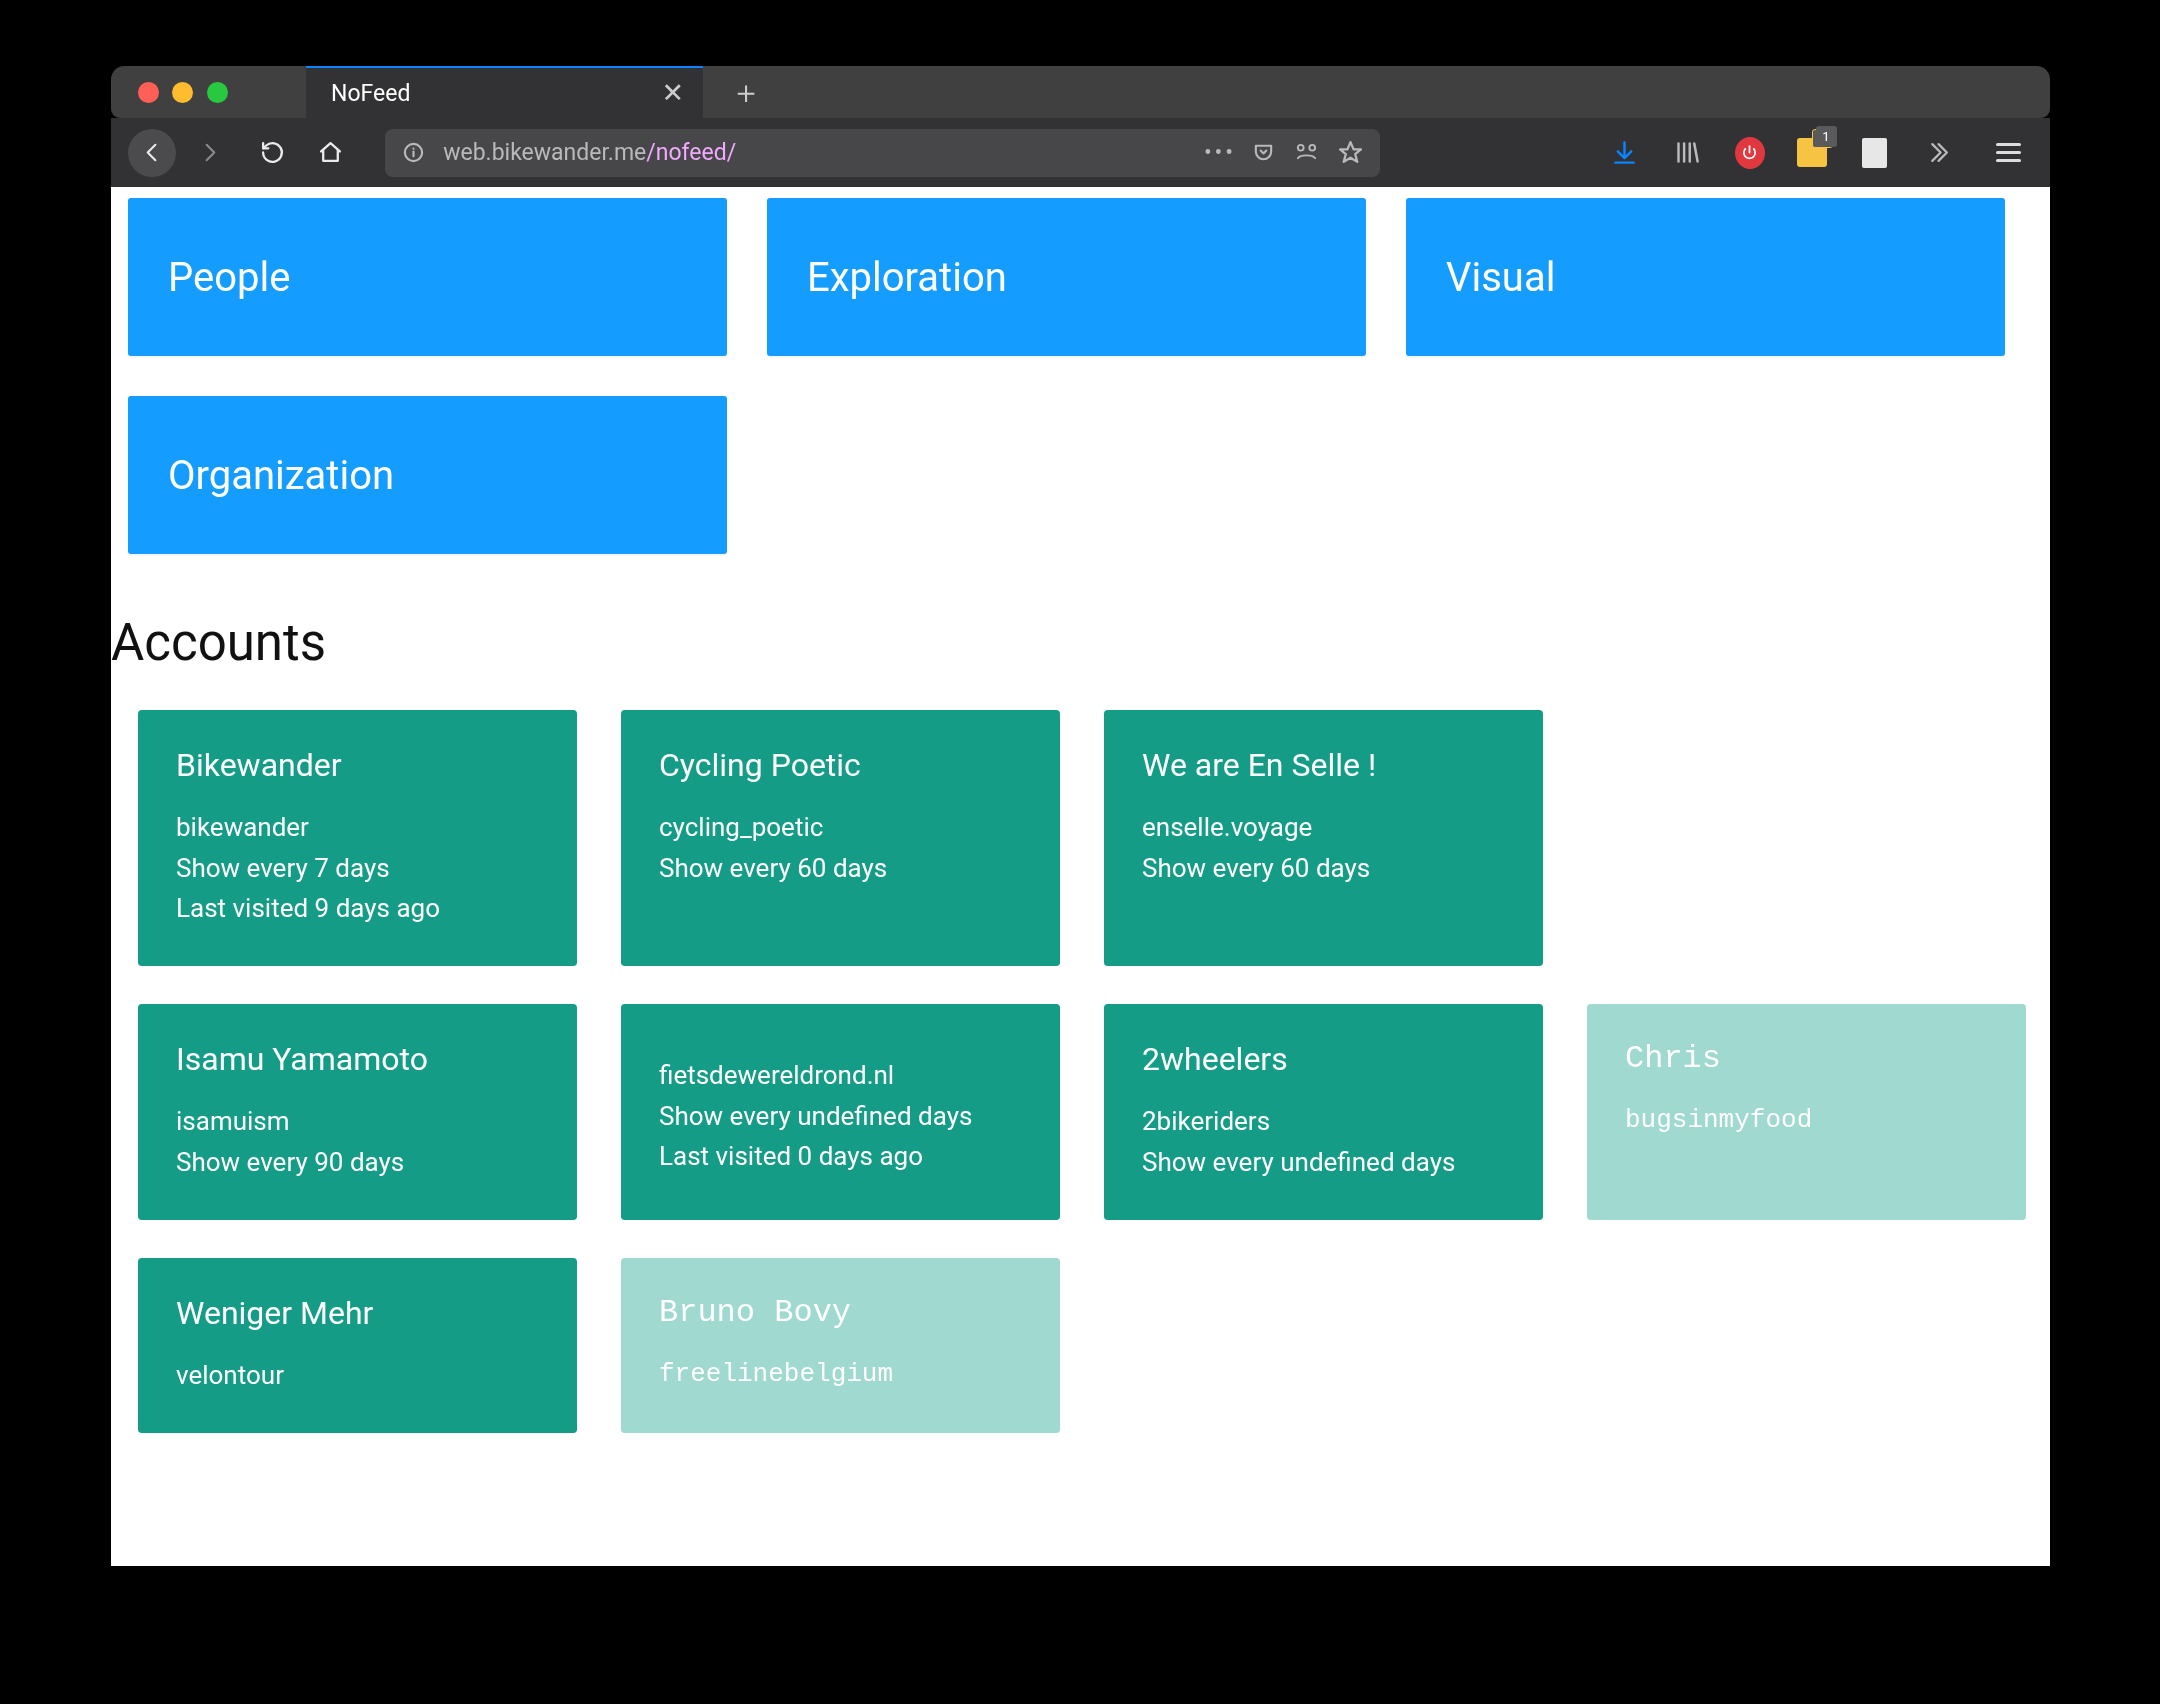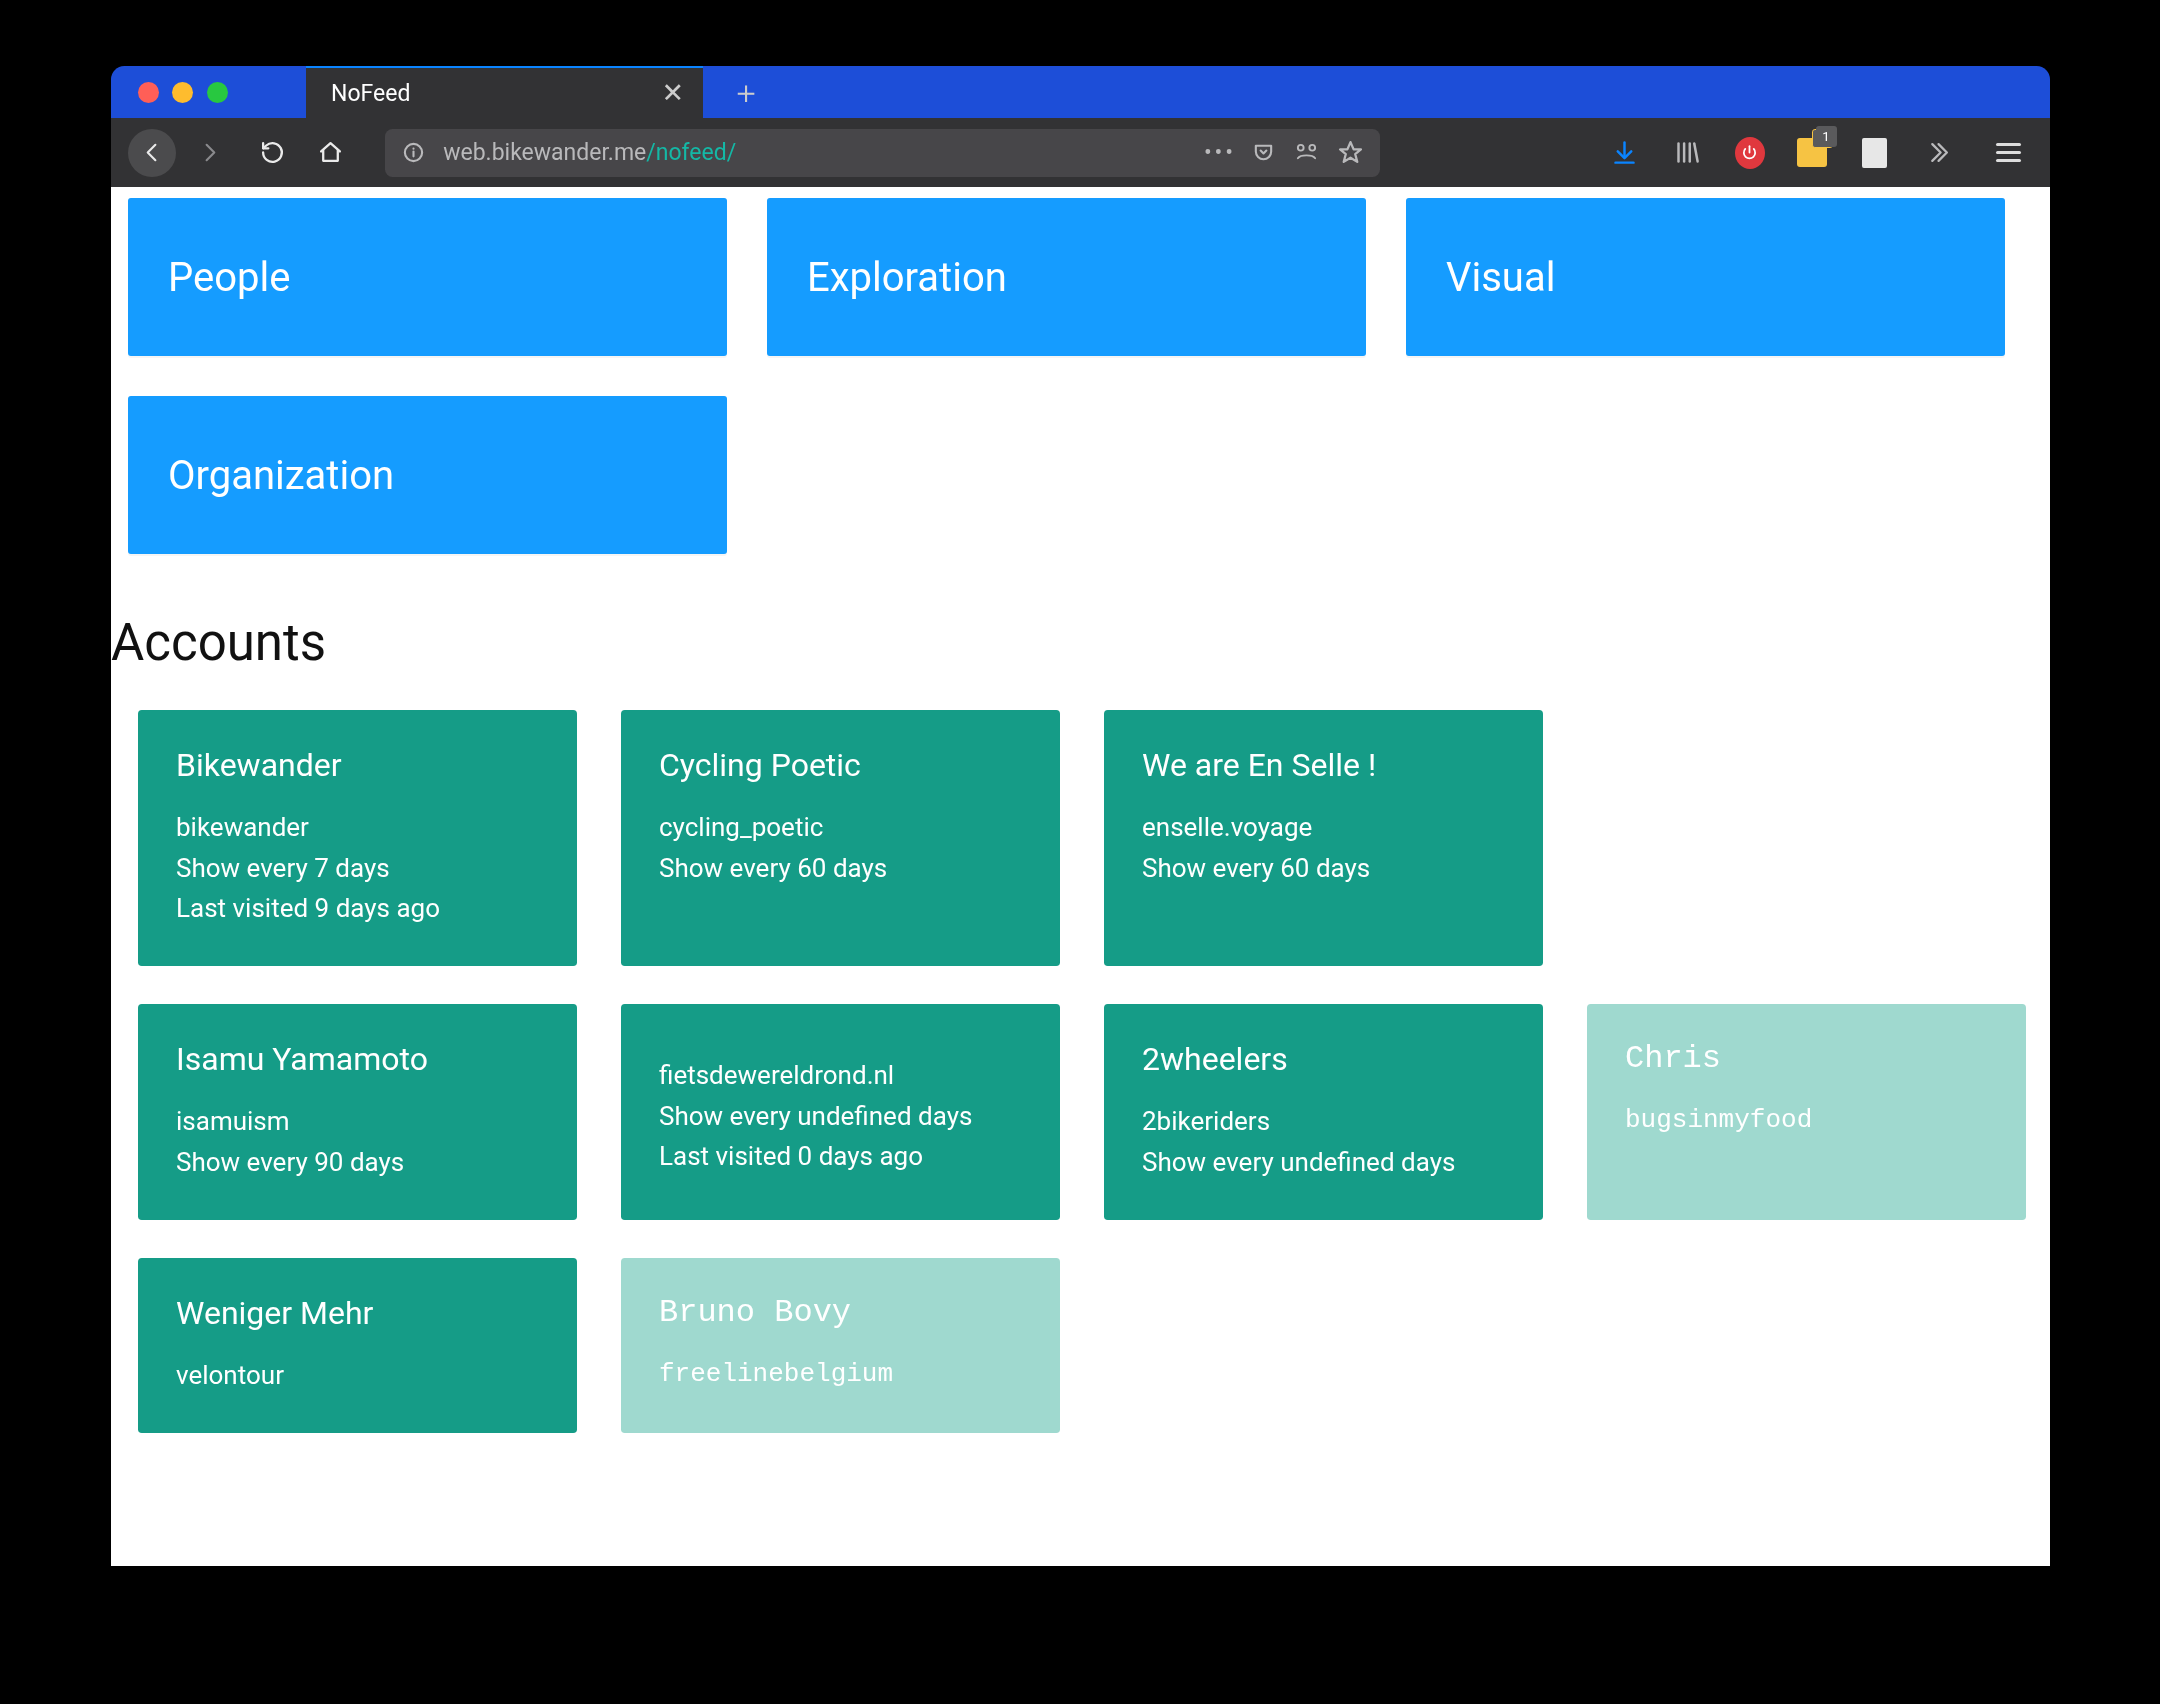--- a/index.html
+++ b/index.html
@@ -1,37 +1,37 @@
 <!DOCTYPE html>
 <html style="font-size:15px"><head>
 <meta charset="utf-8">
 <style>
   html,body{margin:0;padding:0;background:#000;font-family:-apple-system,BlinkMacSystemFont,"Segoe UI",Roboto,Helvetica,Arial,sans-serif;}
   .desktop{width:2161px;height:1704px;background:#000;position:relative;}
   .window{position:absolute;left:111px;top:66px;width:1939px;height:1501px;border-radius:13.3px 13.3px 0 0;overflow:hidden;box-shadow:0 28.5px 76px rgba(0,0,0,.6);}
   
-  .titlebar{height:52px;background:#1d4ed8;display:flex;align-items:center;position:relative;}
+  .titlebar{height:52px;background:#404040;display:flex;align-items:center;position:relative;border-radius:9px;}
   .traffic{display:flex;gap:13.3px;padding-left:27px;}
   .tl{width:21px;height:21px;border-radius:50%;}
   .tl.r{background:#ff5f57;}
   .tl.y{background:#febc2e;}
   .tl.g{background:#28c840;}
   .tab{position:absolute;left:195px;top:0;width:397px;height:52px;background:#323234;display:flex;align-items:center;justify-content:space-between;padding:0 19px 0 25px;box-sizing:border-box;color:#fff;border-top:2.9px solid #0a84ff;}
   .tab-title{font-size:23px;font-weight:400;}
   .x{color:#ccc;font-size:27px;line-height:1;}
   .plus{position:absolute;left:618px;top:9.5px;width:34px;height:34px;color:#ccc;display:flex;align-items:center;justify-content:center;font-size:32px;}
   
   .toolbar{height:69px;background:#323234;display:flex;align-items:center;padding:0 17px;gap:9.5px;}
   .nav-btn{width:48px;height:48px;border-radius:50%;display:flex;align-items:center;justify-content:center;color:#eaeaea;}
   .nav-back-wrap{background:#4b4b4d;}
   .icon{fill:none;stroke:currentColor;stroke-width:2.2;stroke-linecap:round;stroke-linejoin:round;}
   .toolbar .dim{color:#8a8a8d;}
   .urlbar{margin-left:21px;width:965px;height:48px;background:#474649;border-radius:7.6px;display:flex;align-items:center;padding:0 15px;gap:15px;color:#b9b9bb;font-size:23px;}
   .url-text{flex:1;white-space:nowrap;}
-  .url-path{color:#14b8a6;text-align:center;}
+  .url-path{color:#f0abfc;text-align:center;}
   .ricon{width:28.5px;height:28.5px;display:flex;align-items:center;justify-content:center;color:#b9b9bb;}
   .spacer{flex:1;}
   .t-icon{width:30px;height:30px;display:flex;align-items:center;justify-content:center;color:#b9b9bb;margin-left:23px;}
   .dl{color:#0a84ff;}
   .red-circle{width:32px;height:32px;border-radius:50%;background:#e0383e;display:flex;align-items:center;justify-content:center;}
   .folder{width:32px;height:28.5px;background:#f6c343;border-radius:2.9px;position:relative;}
   .folder::before{content:"";position:absolute;right:-5.7px;top:-9.5px;width:19px;height:17px;background:#5a5a5c;border:1px solid #f6c343;border-radius:2.9px;font-size:0;}
   .folder-badge{position:absolute;right:-9.5px;top:-11.4px;width:21px;height:21px;background:#5a5a5c;color:#fff;font-size:13.3px;display:flex;align-items:center;justify-content:center;border-radius:2.9px;}
   .file{width:25px;height:30px;background:#e7e7e7;border-radius:1.9px;}
   .burger{display:flex;flex-direction:column;gap:4.8px;}

